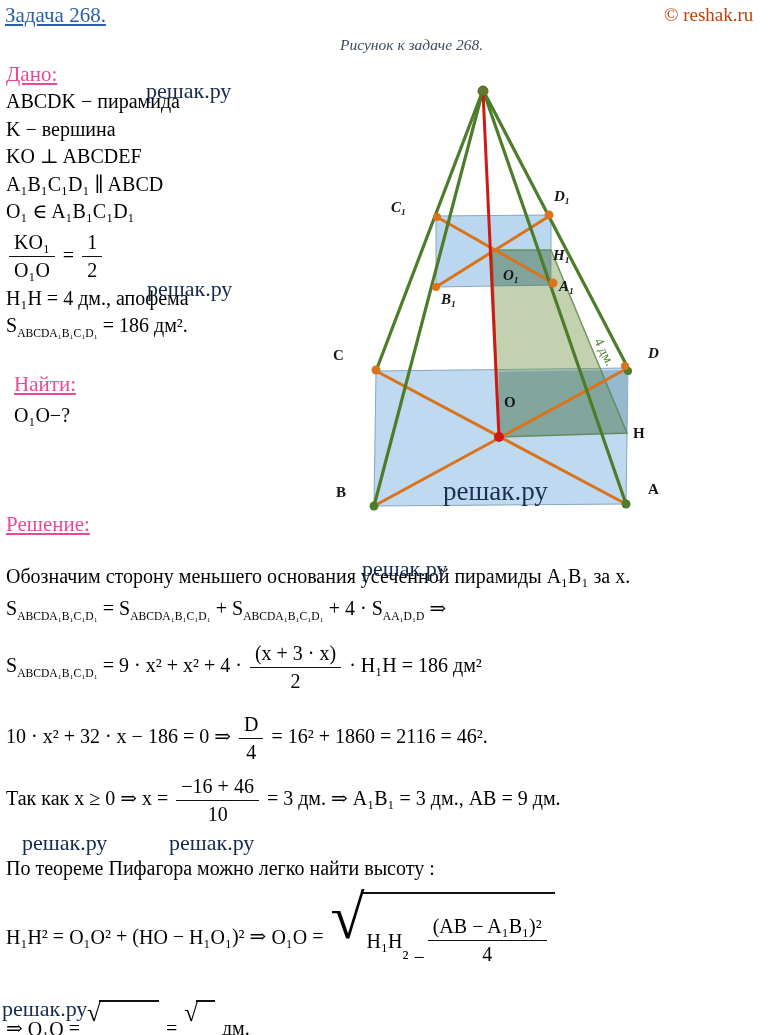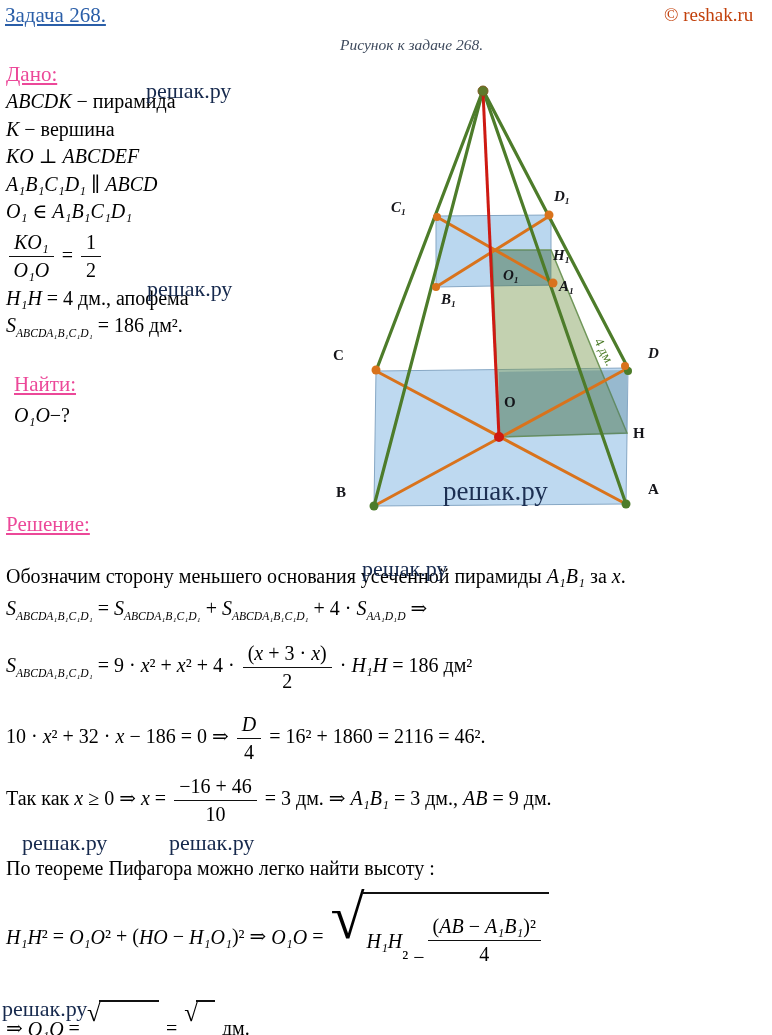--- a/index.html
+++ b/index.html
@@ -9,23 +9,23 @@
   .title{left:5px;top:3px;font-size:21px;color:#2a5ea8;text-decoration:underline;}
   .copyright{left:664px;top:4px;font-size:19px;color:#c2410c;}
   .fig-caption{left:340px;top:36px;font-size:15.5px;font-style:italic;color:#3f4b5e;}
   .figure{position:absolute;left:330px;top:55px;}
   .sec-h{font-size:21px;color:#ec4899;text-decoration:underline;}
   .given{left:6px;top:62px;width:330px;}
   .find{left:14px;top:372px;width:200px;}
   .solution{left:6px;top:512px;width:764px;}
   .mline{font-size:20px;line-height:26.5px;color:#000;white-space:nowrap;}
   .given .mline{margin-top:1px;}
-  .mi{font-style:italic;}
+  .mi{}
   .mu{font-style:normal;margin-top:32px;}
-  .msub{font-size:0.58em;font-style:italic;}
+  .msub{font-size:0.58em;}
   .frac{display:inline-flex;flex-direction:column;align-items:center;vertical-align:middle;
         line-height:1.25;margin:0 3px;text-align:right;}
   .fnum{border-bottom:1.6px solid #111;padding:0 5px 1px 5px;display:inline-block;}
   .fden{padding-top:1px;display:inline-block;}
   .sqrt{display:inline-flex;align-items:center;vertical-align:middle;margin:0 2px;}
   .rad{font-size:1.25em;line-height:1;align-self:flex-start;margin-right:-2px;}
   .sqrt.big .rad{font-size:3.1em;line-height:0.82;font-weight:300;}
   .radbody{border-top:2px solid #111;padding:2px 5px 0 4px;display:inline-flex;align-items:center;}
   .tall{line-height:58px;}
   .g26{margin-top:26px;} .g5{margin-top:5px;} .g6{margin-top:6px;} .g4{margin-top:4px;}

